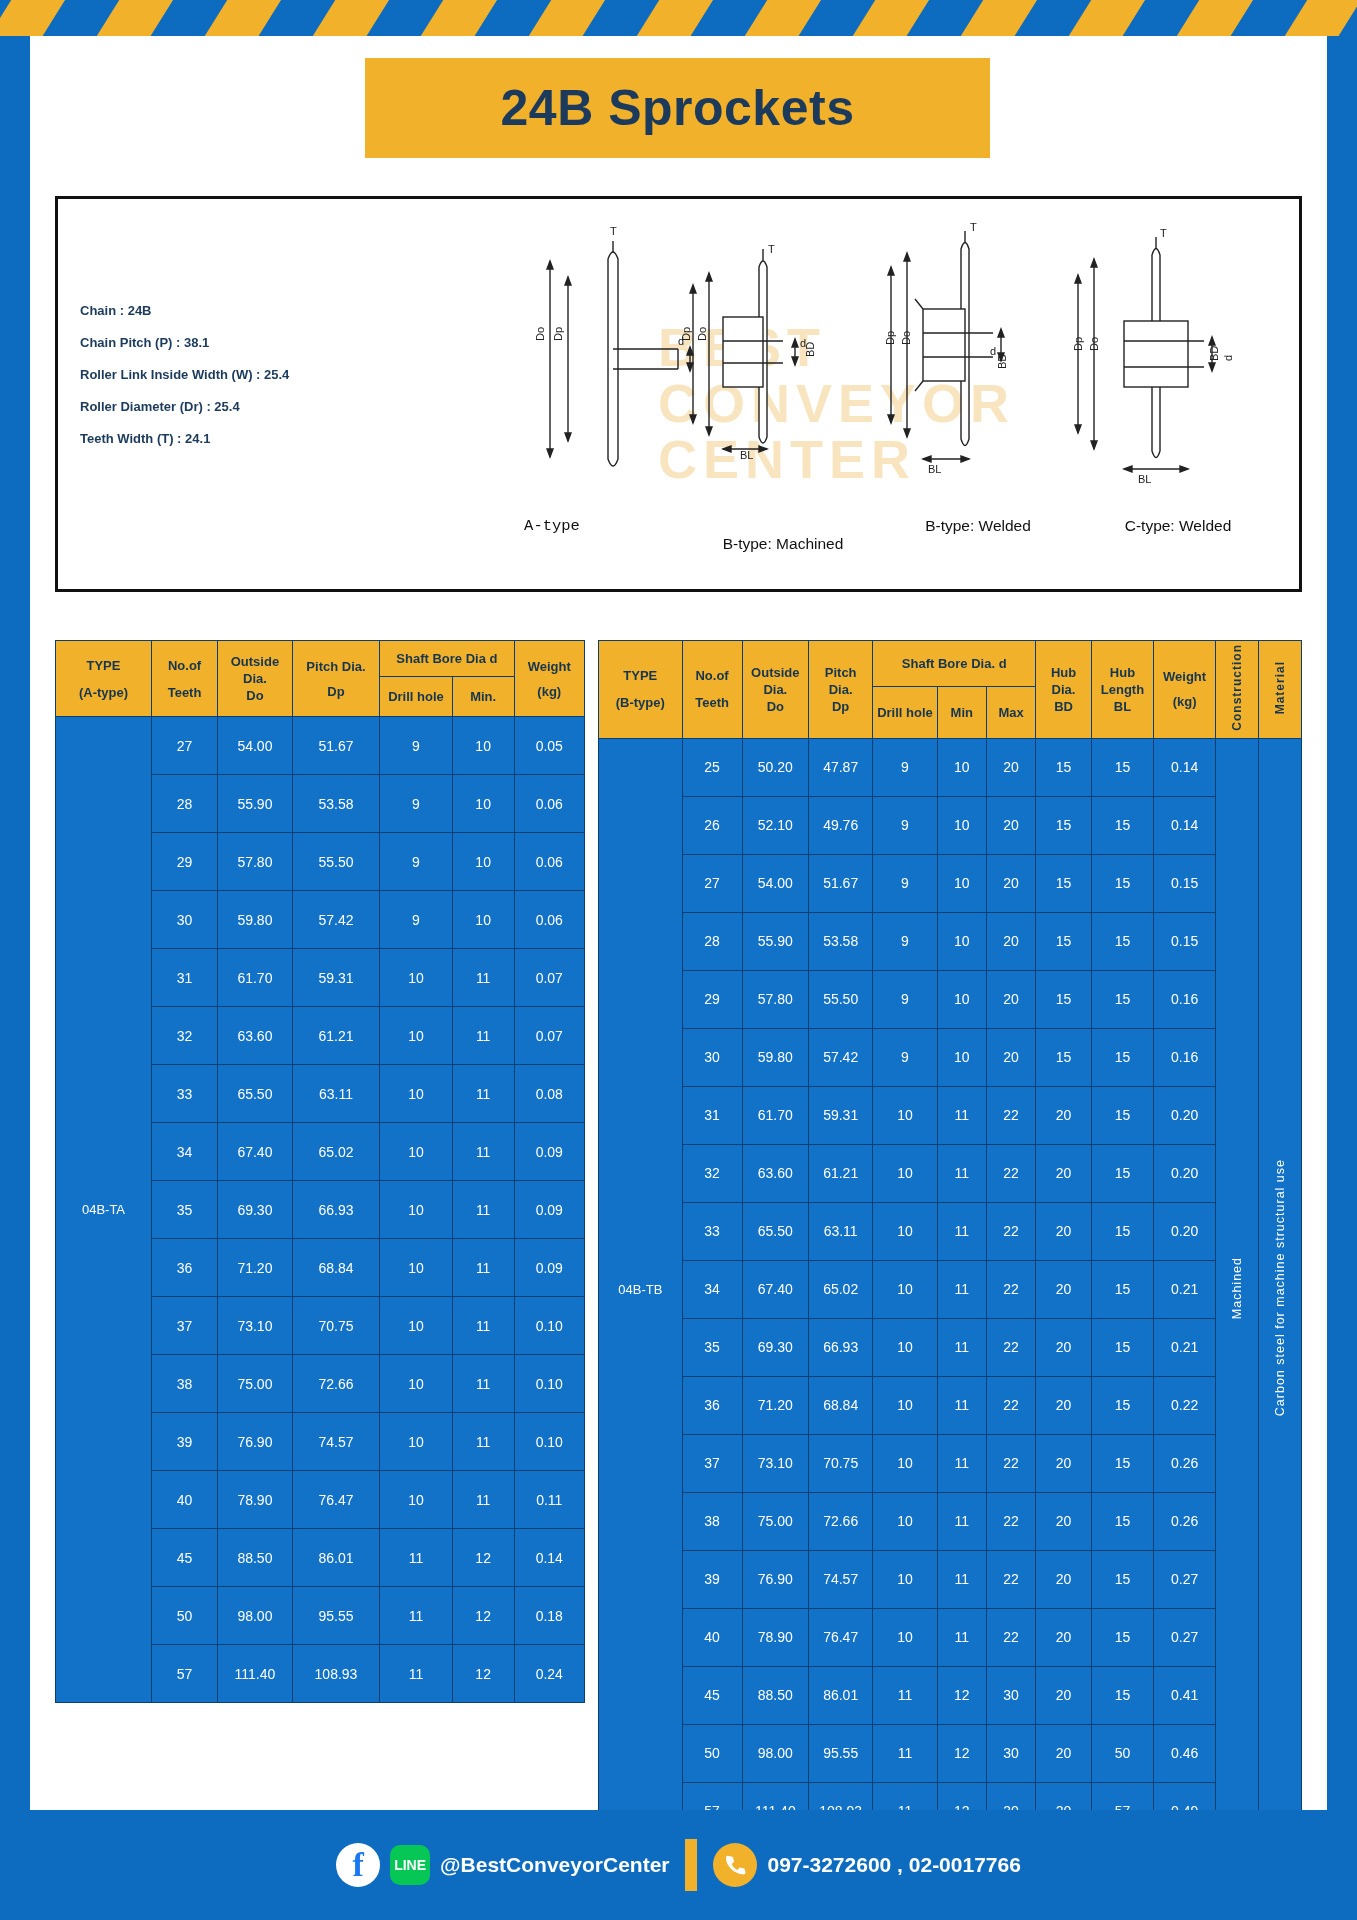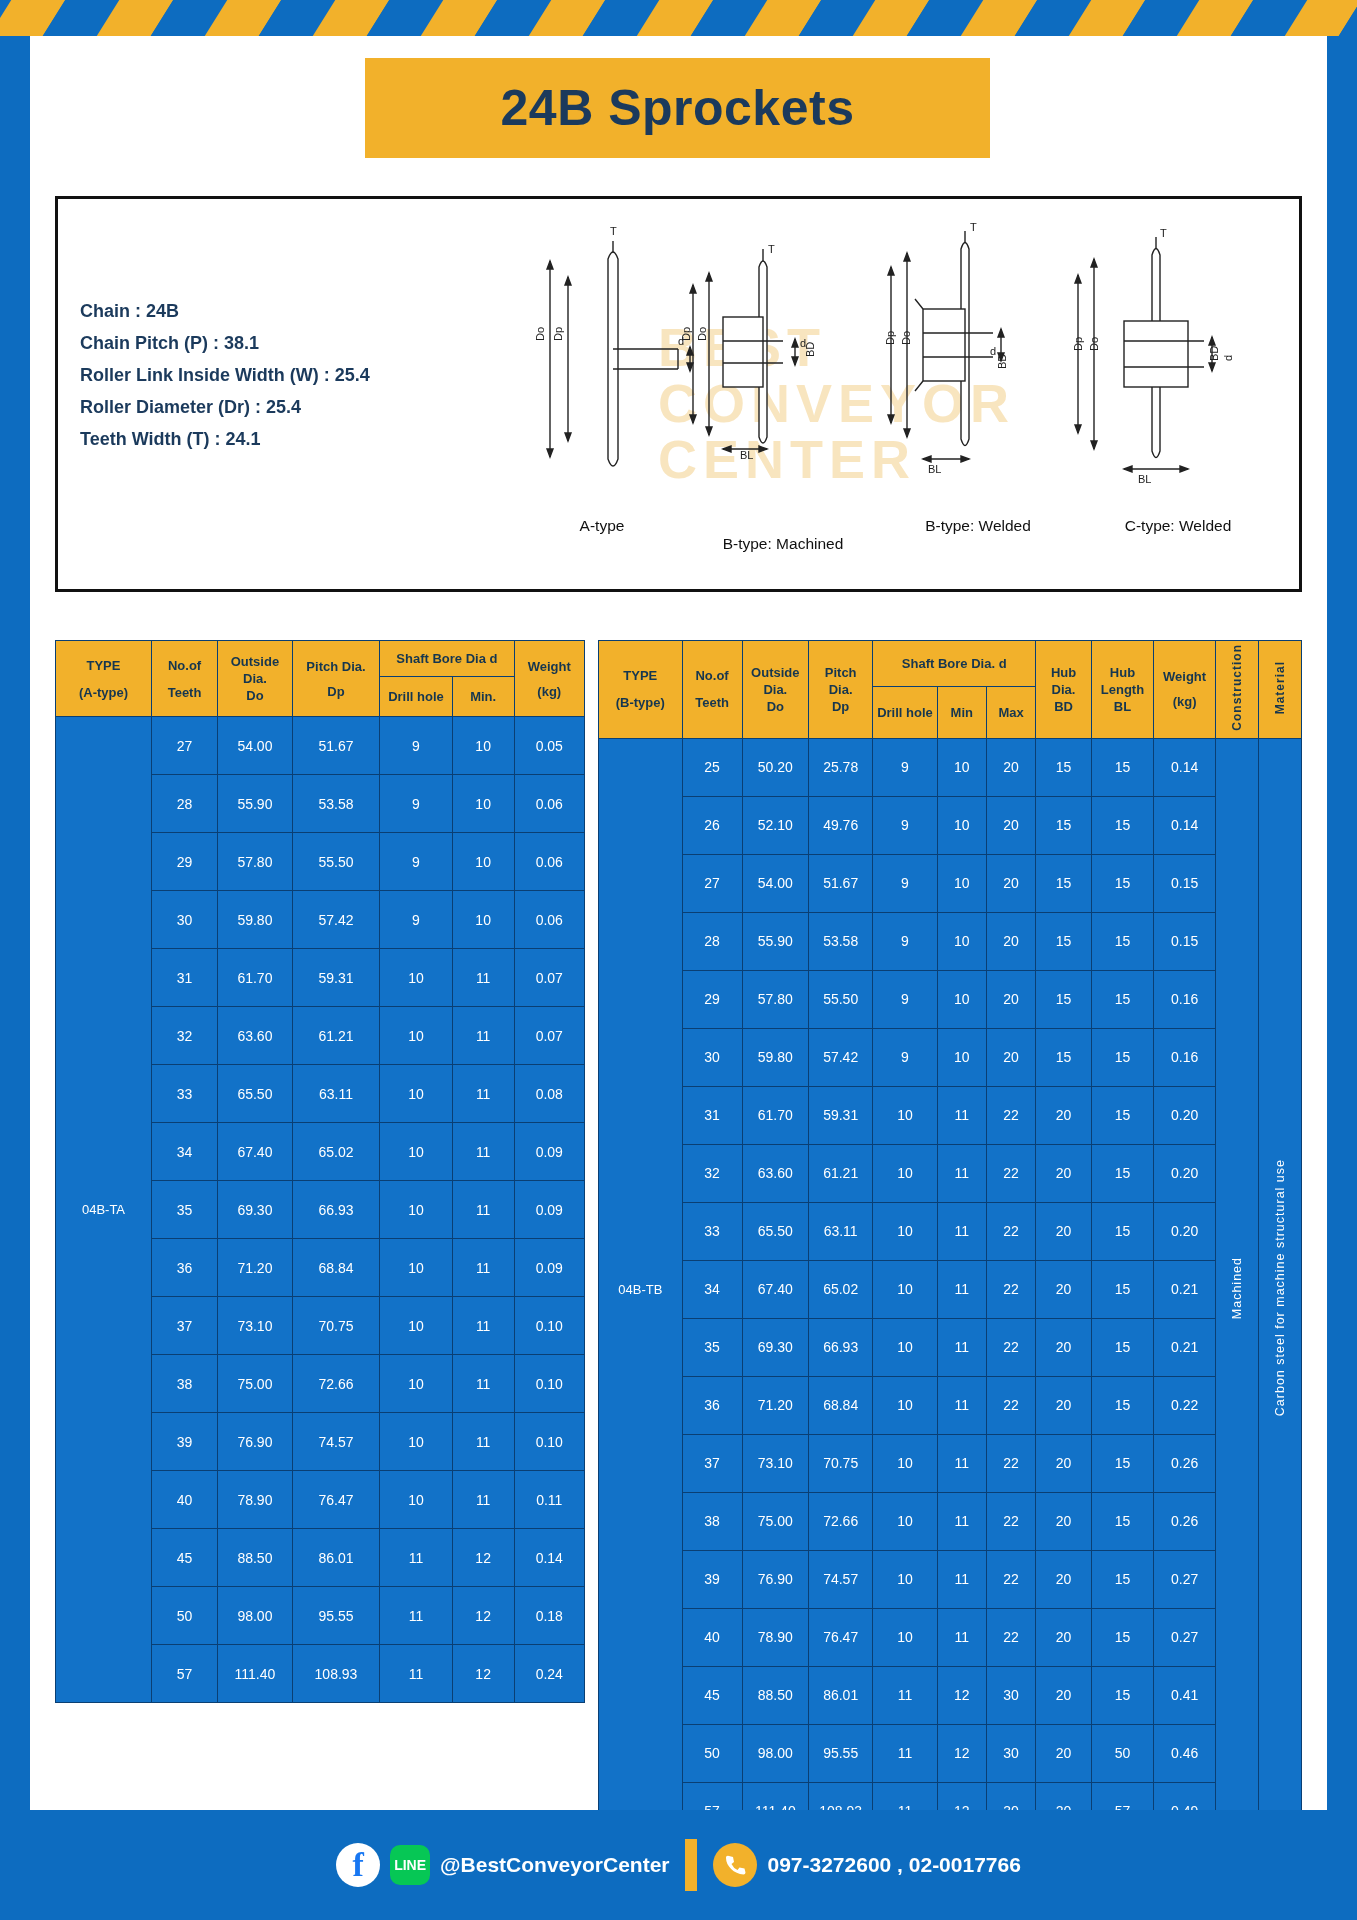--- a/index.html
+++ b/index.html
@@ -41,21 +41,21 @@
     margin:0;
     font-size:50px; font-weight:bold; color:#1b3a5c; letter-spacing:0.5px;
   }
   
   .spec-panel {
     position:absolute; left:55px; top:196px; width:1247px; height:396px;
     border:3px solid #111; background:#fff;
   }
   .spec-list {
     position:absolute; left:22px; top:96px;
-    font-size:18px; font-weight:bold; color:#1b3a5c; line-height:32px;
+    font-size:13px; font-weight:bold; color:#1b3a5c; line-height:32px;
   }
   .spec-list div { white-space:nowrap; }
   .watermark {
     position:absolute; left:600px; top:120px; width:500px; height:180px;
     font-size:54px; font-weight:bold; color:#f3d08b; opacity:.55;
     letter-spacing:6px; line-height:56px; pointer-events:none;
     font-family:"Liberation Sans", sans-serif;
   }
   .drawings { position:absolute; left:460px; top:10px; width:785px; height:380px; }
   .dwg-label {
@@ -266,21 +266,21 @@
           <text x="642" y="28">T</text>
           <text x="580" y="142" transform="rotate(-90 580,142)">Do</text>
           <text x="564" y="142" transform="rotate(-90 564,142)">Dp</text>
           <text x="700" y="152" transform="rotate(-90 700,152)">BD</text>
           <text x="714" y="152" transform="rotate(-90 714,152)">d</text>
           <text x="620" y="274">BL</text>
         </g>
       </svg>
     </div>
 
-    <div class="dwg-label" style="left:474px; top:318px; width:140px;">A-type</div>
+    <div class="dwg-label" style="left:424px; top:318px; width:140px;font-family:Liberation Mono, monospace;">A-type</div>
     <div class="dwg-label" style="left:620px; top:336px; width:210px;">B-type: Machined</div>
     <div class="dwg-label" style="left:820px; top:318px; width:200px;">B-type: Welded</div>
     <div class="dwg-label" style="left:1020px; top:318px; width:200px;">C-type: Welded</div>
   </div>
 
   <div class="tbl-wrap tbl-a">
     <table>
       <thead>
         <tr>
           <th rowspan="2" style="width:90px">
@@ -508,21 +508,21 @@
           <th style="width:60px;height:40px">Drill hole</th>
           <th style="width:46px">Min</th>
           <th style="width:46px">Max</th>
         </tr>
       </thead>
       <tbody id="tbody-b">
           <tr>
             <td class="type-cell" rowspan="19">04B-TB</td>
             <td>25</td>
             <td>50.20</td>
-            <td>25.78</td>
+            <td>47.87</td>
             <td>9</td>
             <td>10</td>
             <td>20</td>
             <td>15</td>
             <td>15</td>
             <td>0.14</td>
             <td rowspan="19" class="vert-cell"><span class="vert-txt">Machined</span></td>
             <td rowspan="19" class="vert-cell"><span class="vert-txt">Carbon steel for machine structural use</span></td>
           </tr>
           <tr>

